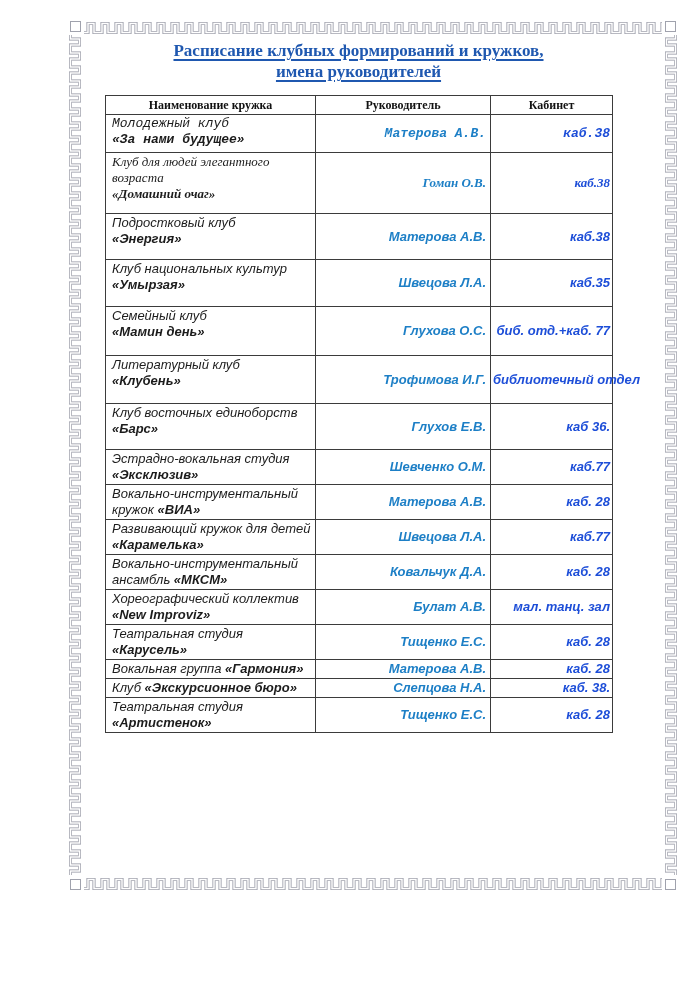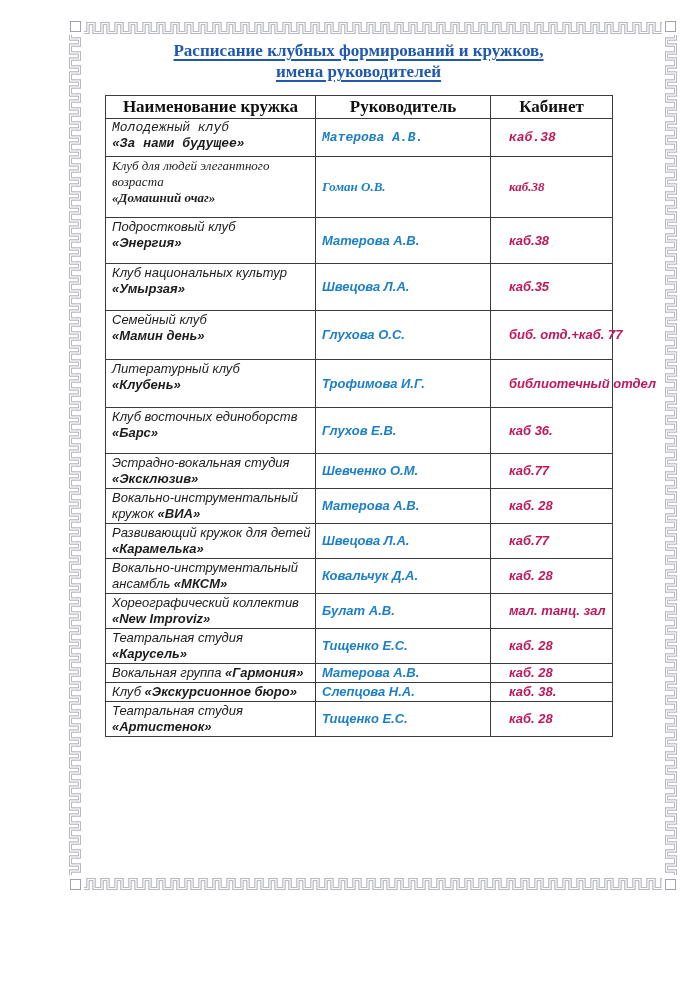--- a/index.html
+++ b/index.html
@@ -29,37 +29,37 @@
   }
   .doc-title span{text-decoration:underline;text-decoration-thickness:1.5px;text-underline-offset:3px;}
   table{
     border-collapse:collapse;table-layout:fixed;width:507px;
     color:#1c1c1c;
   }
   col.c1{width:210px;} col.c2{width:175px;} col.c3{width:122px;}
   th,td{border:1px solid #3b3b3b;}
   th{
     font-family:"Liberation Serif",serif;
-    font-size:17px;font-weight:bold;text-align:center;
+    font-size:12px;font-weight:bold;text-align:center;
     height:16px;padding:1px 2px;color:#111;
   }
   td{
     font-size:13px;font-style:italic;line-height:16px;
     padding:1px 4px 1px 6px;
   }
   td.c-club{vertical-align:top;text-align:left;}
   td.c-club .club-bold{font-weight:bold;}
   td.c-club .club-bold.blk{display:block;}
   td.c-leader{
-    vertical-align:middle;text-align:left;font-weight:bold;
+    vertical-align:middle;text-align:right;font-weight:bold;
     color:#1d7fc6;white-space:nowrap;
   }
   td.c-room{
-    vertical-align:middle;text-align:left;font-weight:bold;
-    color:#be185d;white-space:nowrap;padding:1px 18px;
+    vertical-align:middle;text-align:right;font-weight:bold;
+    color:#1d4ed8;white-space:nowrap;padding:1px 2px;
   }
 </style>
 </head>
 <body>
 
 <svg width="0" height="0" style="position:absolute">
   <defs>
     <pattern id="meander" width="14" height="16" patternUnits="userSpaceOnUse">
       <path d="M-1,12.5 H4 V3.5 H10 V12.5 H15" fill="none" stroke="#a0a2ad" stroke-width="3.2"></path>
       <path d="M-1,12.5 H4 V3.5 H10 V12.5 H15" fill="none" stroke="#ffffff" stroke-width="1.4"></path>

